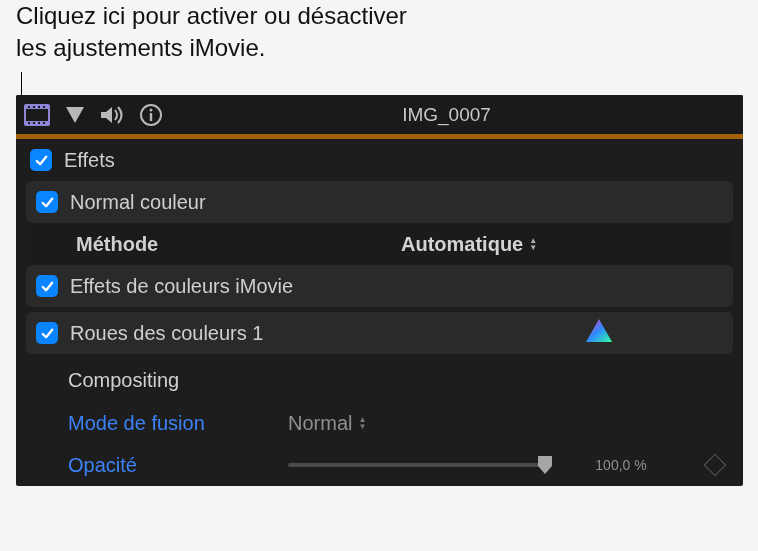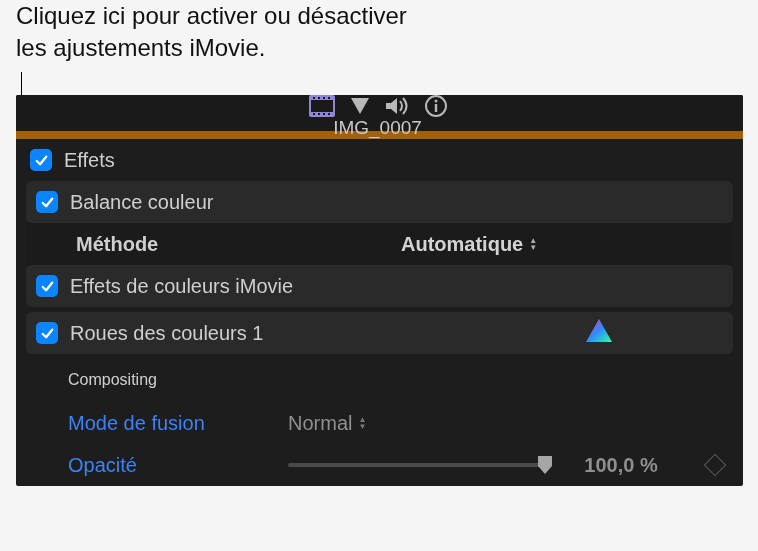--- a/index.html
+++ b/index.html
@@ -45,22 +45,21 @@
       background: #1d1d1d;
       border-radius: 2px;
       overflow: hidden;
     }
     .toolbar {
       display: flex;
       align-items: center;
       height: 44px;
       padding: 0 12px 0 8px;
       background: #1a1a1a;
-      border-bottom: 8px solid #a16207;
-      flex-direction: column;
+      border-bottom: 5px solid #a16207;
     }
     .toolbar .icons {
       display: flex;
       align-items: center;
       gap: 14px;
     }
     .toolbar svg { display: block; }
     .toolbar .title {
       flex: 1;
       text-align: center;
@@ -127,21 +126,21 @@
       width: 180px;
       display: flex;
       justify-content: flex-start;
     }
     .tri-icon {
       margin-left: auto;
       margin-right: 110px;
     }
     .section-title {
       color: #d0d0d0;
-      font-size: 16px;
+      font-size: 20px;
       padding-left: 52px;
       height: 44px;
       display: flex;
       align-items: center;
     }
     .blend-row, .opacity-row {
       display: flex;
       align-items: center;
       height: 42px;
       padding-left: 52px;
@@ -168,24 +167,23 @@
     }
     .slider-thumb {
       position: absolute;
       right: -6px;
       top: -8px;
       width: 18px;
       height: 20px;
     }
     .opacity-val {
       color: #8f8f8f;
-      font-size: 20px;
+      font-size: 14px;
       min-width: 110px;
       text-align: center;
-      font-weight: bold;
     }
     .keyframe-diamond {
       width: 16px;
       height: 16px;
       transform: rotate(45deg);
       border: 1.5px solid #5a5a5a;
       margin-left: auto;
       margin-right: 6px;
     }
     .spacer { height: 4px; }
@@ -256,21 +254,21 @@
     </div>
     <span class="label">Effets</span>
   </div>
 
   <div class="row card">
     <div class="checkbox">
       <svg viewBox="0 0 16 16">
           <polyline points="3,8.5 6.5,12 13,4" fill="none" stroke="#fff" stroke-width="2.5" stroke-linecap="round" stroke-linejoin="round"></polyline>
         </svg>
     </div>
-    <span class="label">Balance couleur</span>
+    <span class="label">Normal couleur</span>
   </div>
 
   <div class="sub-wrap">
     <div class="row sub">
       <span class="label" style="color:#cfcfcf;">Méthode</span>
       <div class="dropdown-wrap">
         <div class="dropdown">
           <span>Automatique</span>
           <span class="ud">
             <span>▲</span>

